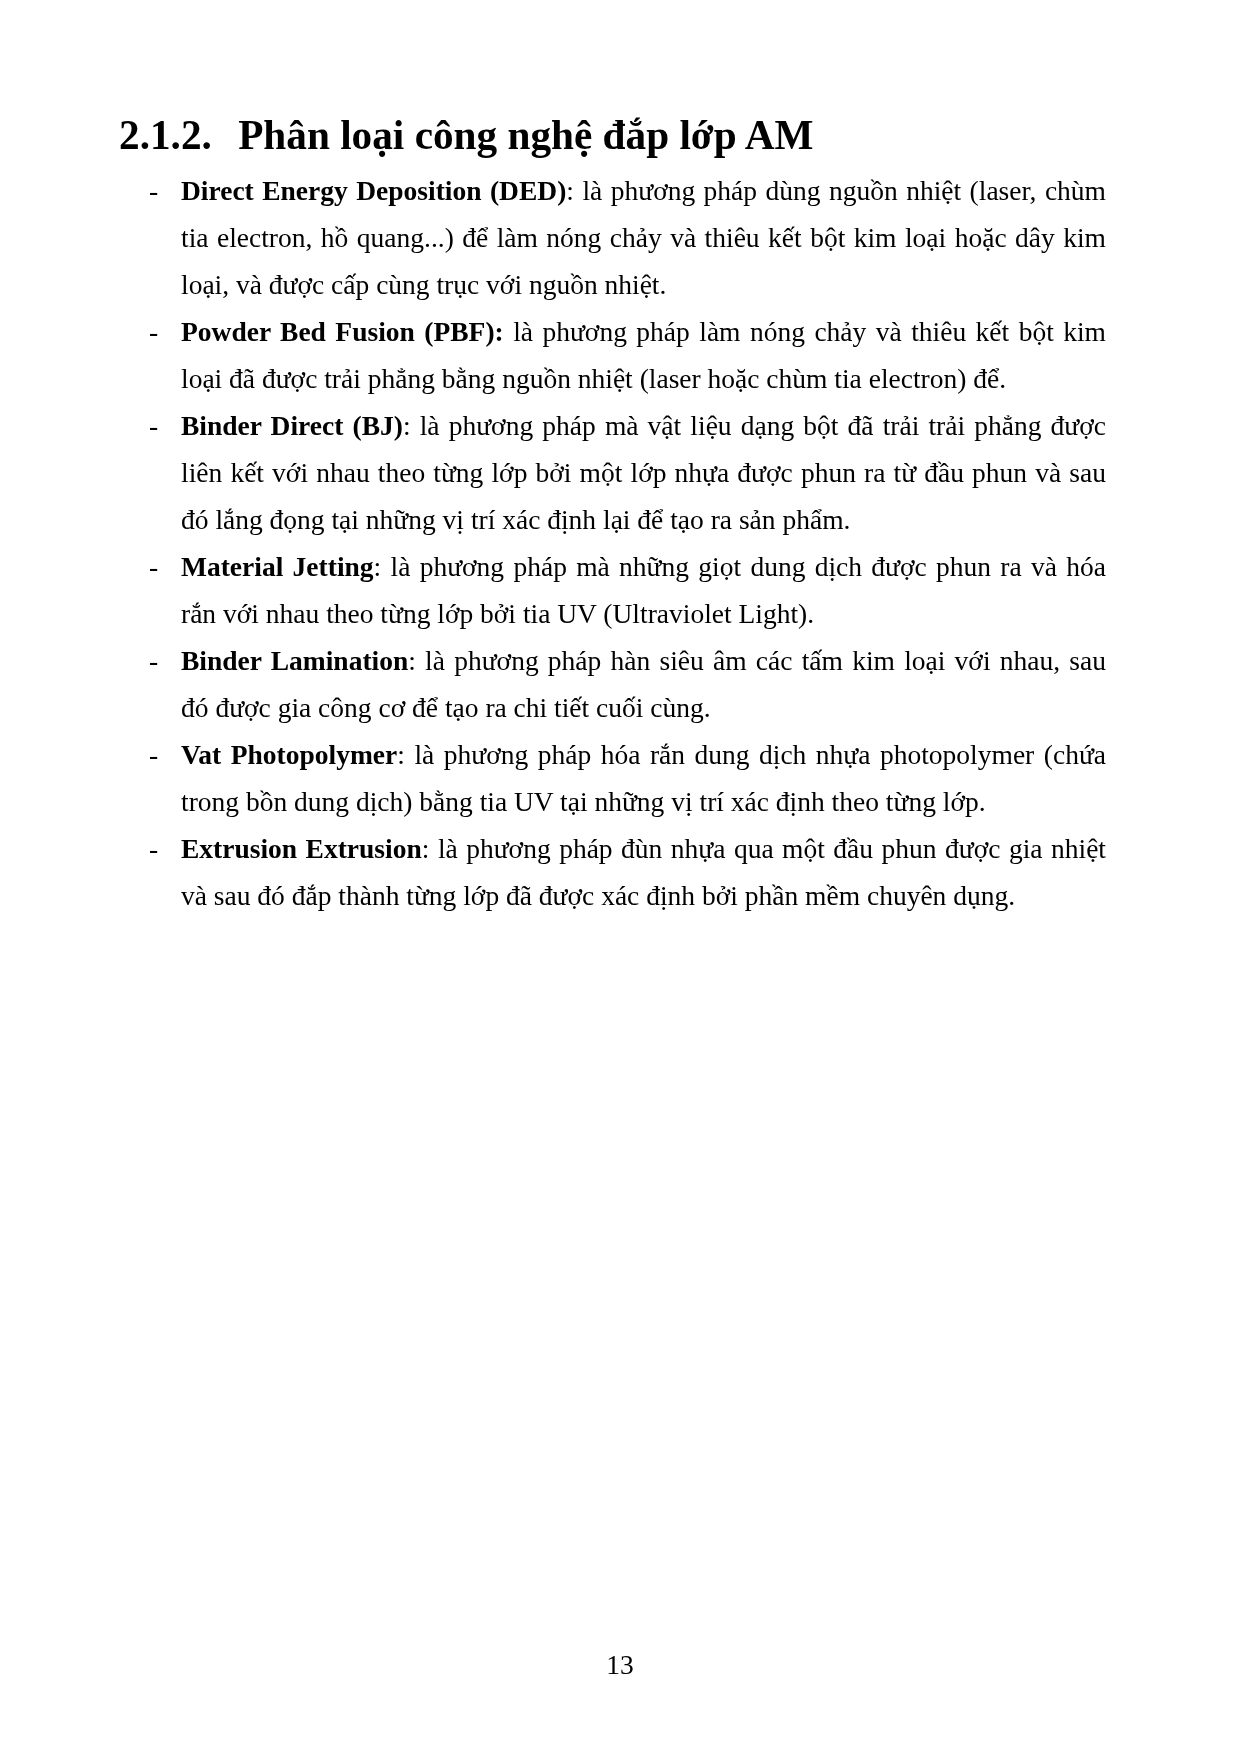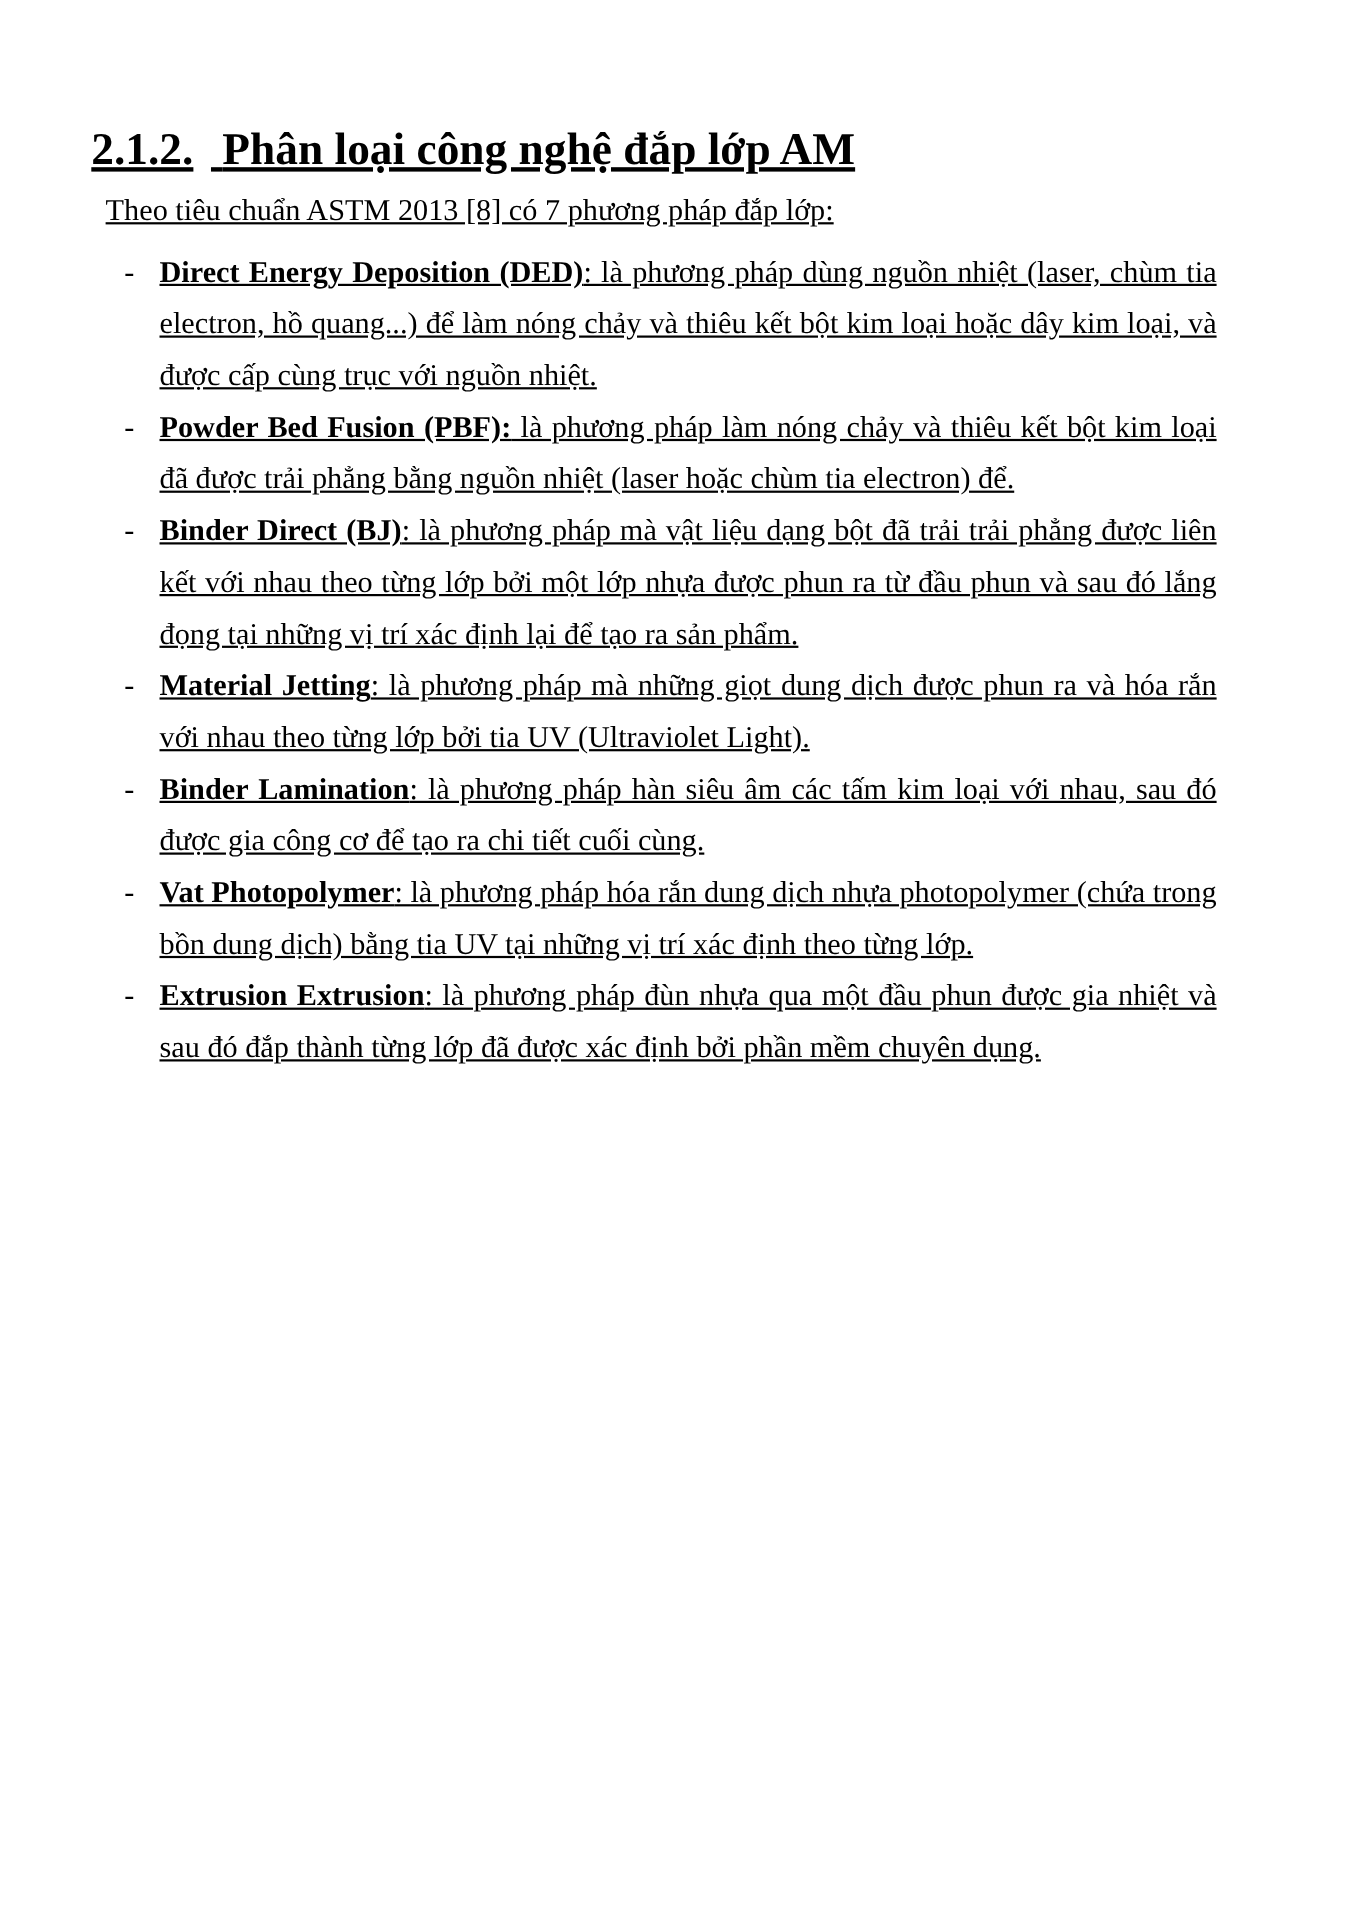--- a/index.html
+++ b/index.html
@@ -11,23 +11,22 @@
     position: relative;
     width: 1240px;
     height: 1754px;
     background: #ffffff;
     color: #000000;
     font-family: "Liberation Serif", "DejaVu Serif", serif;
     font-size: 27.5px;
     overflow: hidden;
   }
   .content {
-    padding: 112px 134px 0 76px;
+    padding: 112px 134px 0 112px;
     line-height: 47px;
-    text-decoration: underline;
   }
   .heading {
     font-weight: bold;
     margin: 0 0 8px 0;
     text-indent: 7px;
     white-space: nowrap;
   }
   .heading .heading-number {
     margin-right: 16px;
   }
@@ -67,21 +66,20 @@
 <body>
 
 <div class="page">
   <div class="content">
 
     <h2 class="heading">
       <span class="heading-number">2.1.2.</span>
       <span class="heading-title">Phân loại công nghệ đắp lớp AM</span>
     </h2>
 
-    <p class="intro">Theo tiêu chuẩn ASTM 2013 [8] có 7 phương pháp đắp lớp:</p>
 
     <ul class="bullet-list">
       <li class="bullet-item">
         <span class="marker">-</span>
         <span class="term">Direct Energy Deposition (DED)</span><span class="rest">: là phương pháp dùng nguồn nhiệt (laser, chùm tia electron, hồ quang...) để làm nóng chảy và thiêu kết bột kim loại hoặc dây kim loại, và được cấp cùng trục với nguồn nhiệt.</span>
       </li>
       <li class="bullet-item">
         <span class="marker">-</span>
         <span class="term">Powder Bed Fusion (PBF):</span><span class="rest"> là phương pháp làm nóng chảy và thiêu kết bột kim loại đã được trải phẳng bằng nguồn nhiệt (laser hoặc chùm tia electron) để.</span>
       </li>
@@ -102,13 +100,14 @@
         <span class="term">Vat Photopolymer</span><span class="rest">: là phương pháp hóa rắn dung dịch nhựa photopolymer (chứa trong bồn dung dịch) bằng tia UV tại những vị trí xác định theo từng lớp.</span>
       </li>
       <li class="bullet-item">
         <span class="marker">-</span>
         <span class="term">Extrusion Extrusion</span><span class="rest">: là phương pháp đùn nhựa qua một đầu phun được gia nhiệt và sau đó đắp thành từng lớp đã được xác định bởi phần mềm chuyên dụng.</span>
       </li>
     </ul>
 
   </div>
 
+  <div class="page-number">13</div>
 </div>
 
 </body></html>

